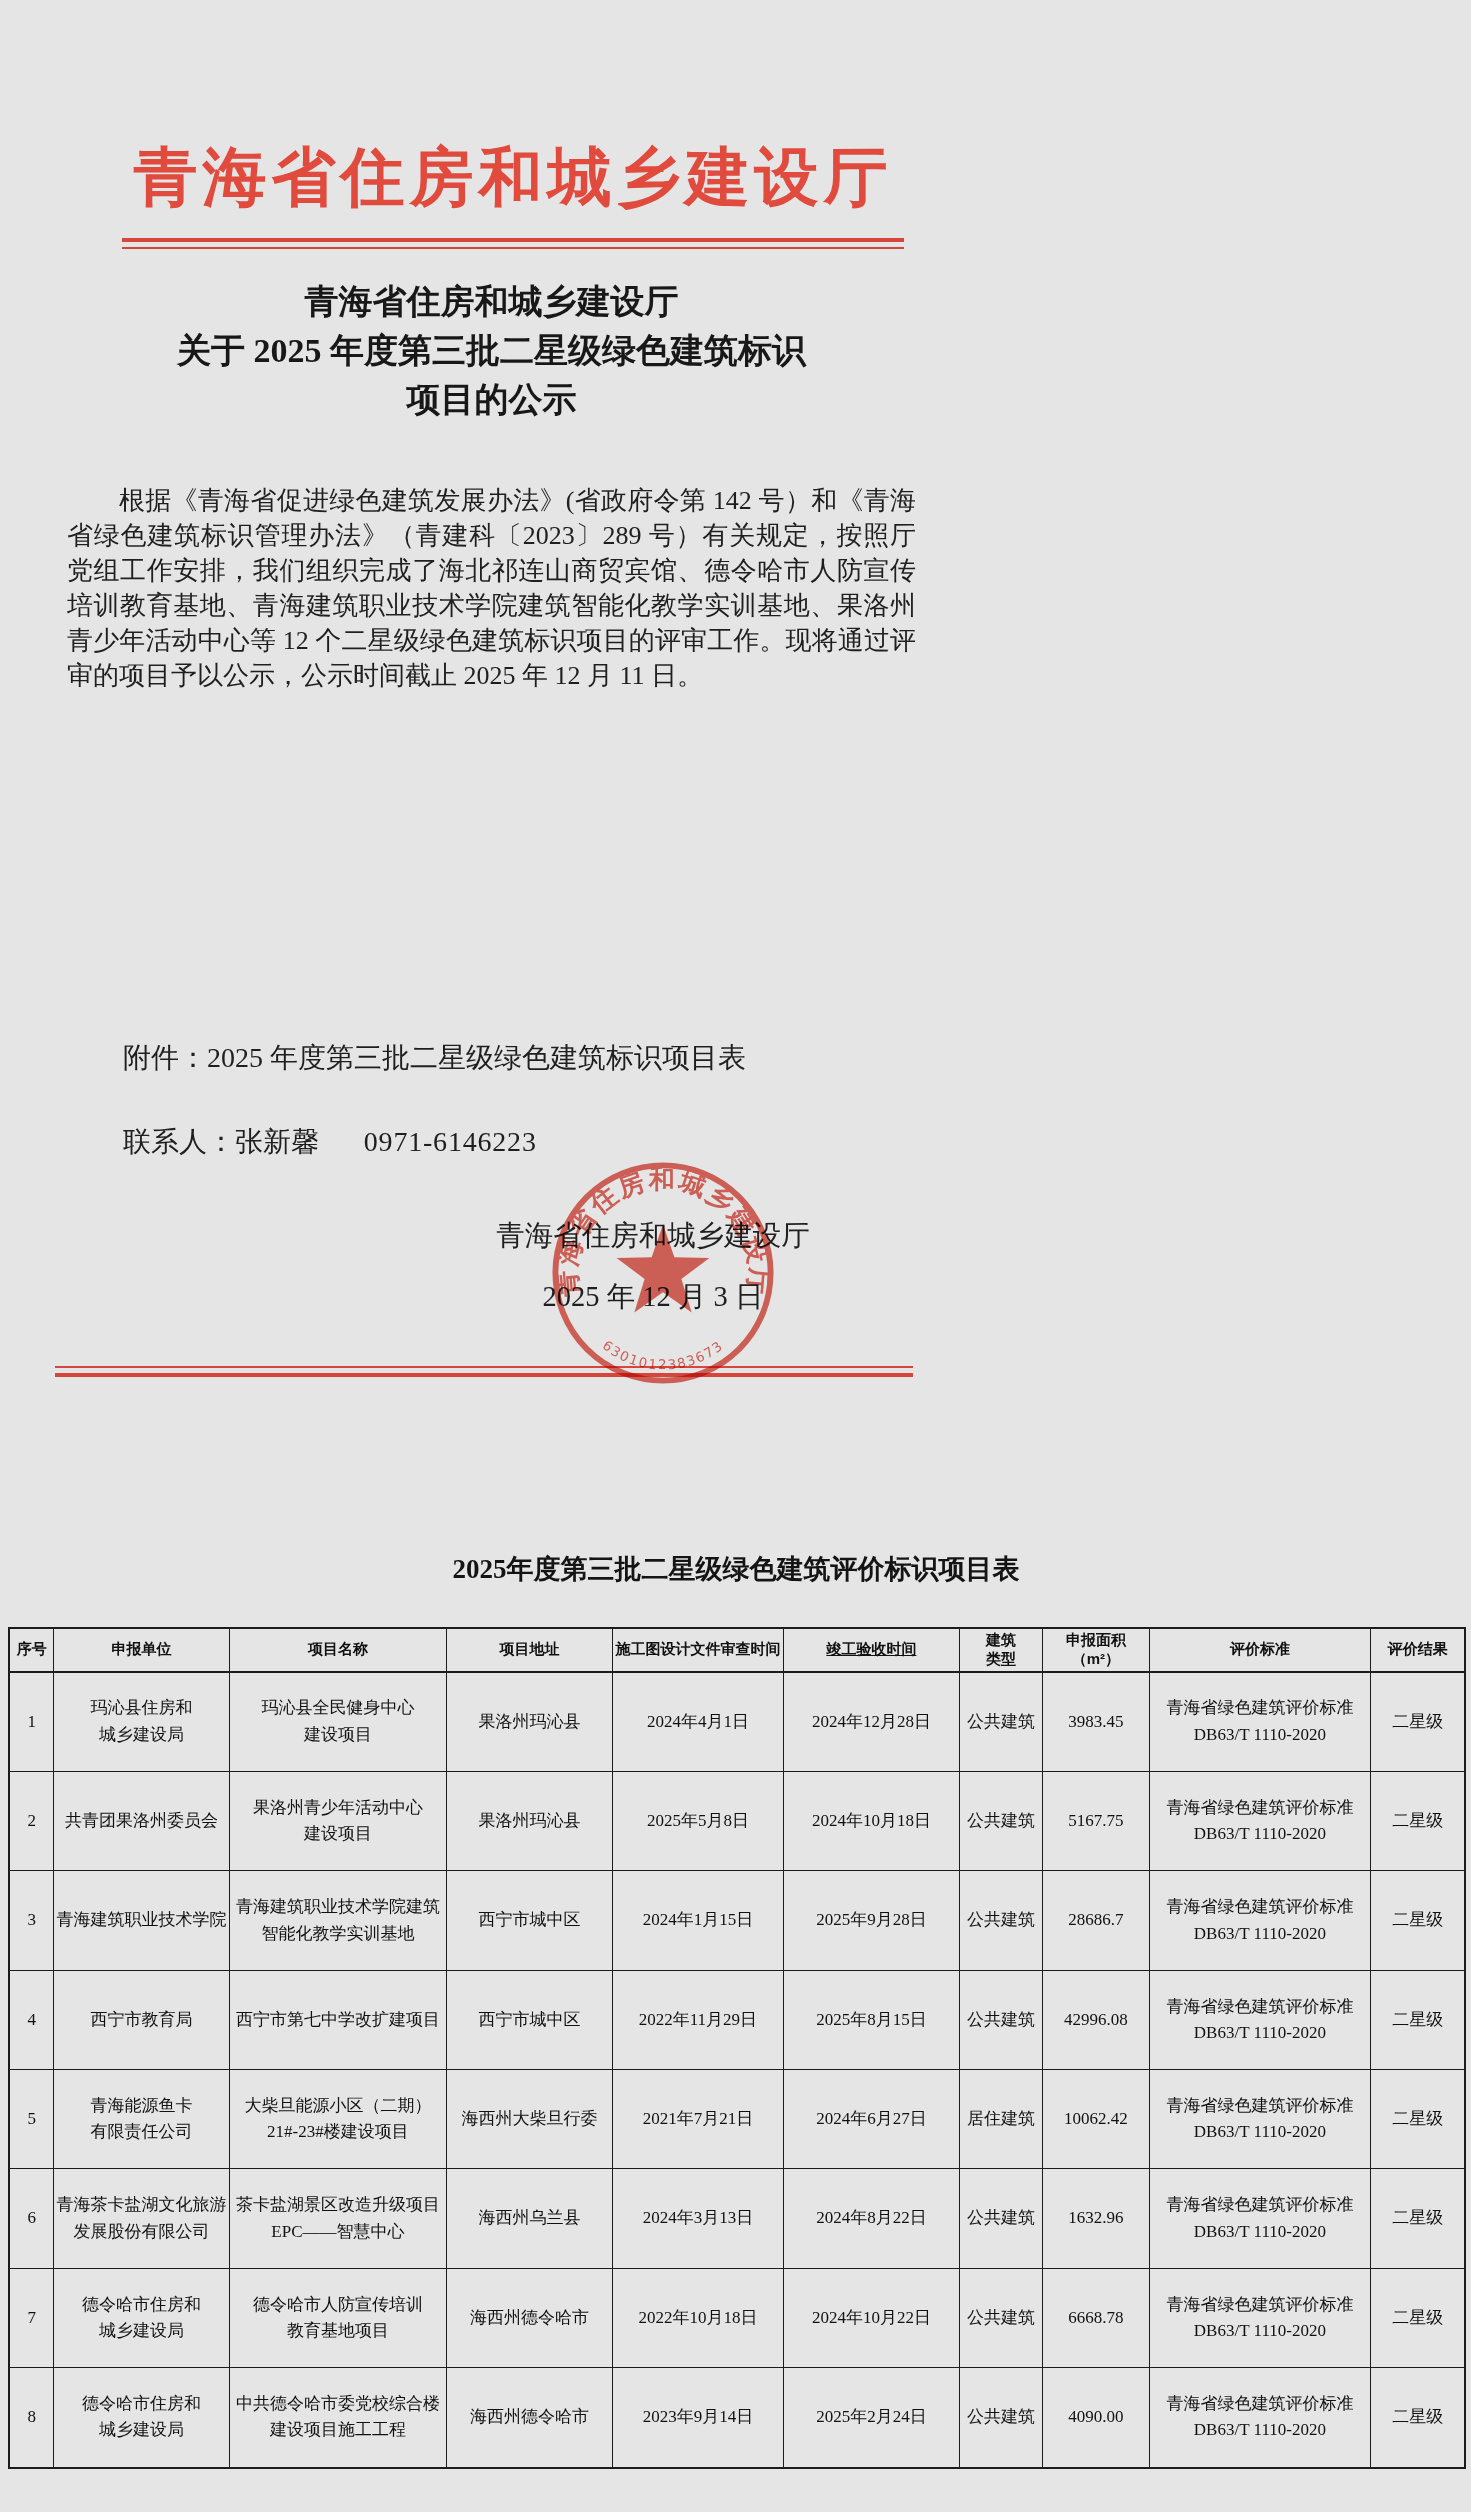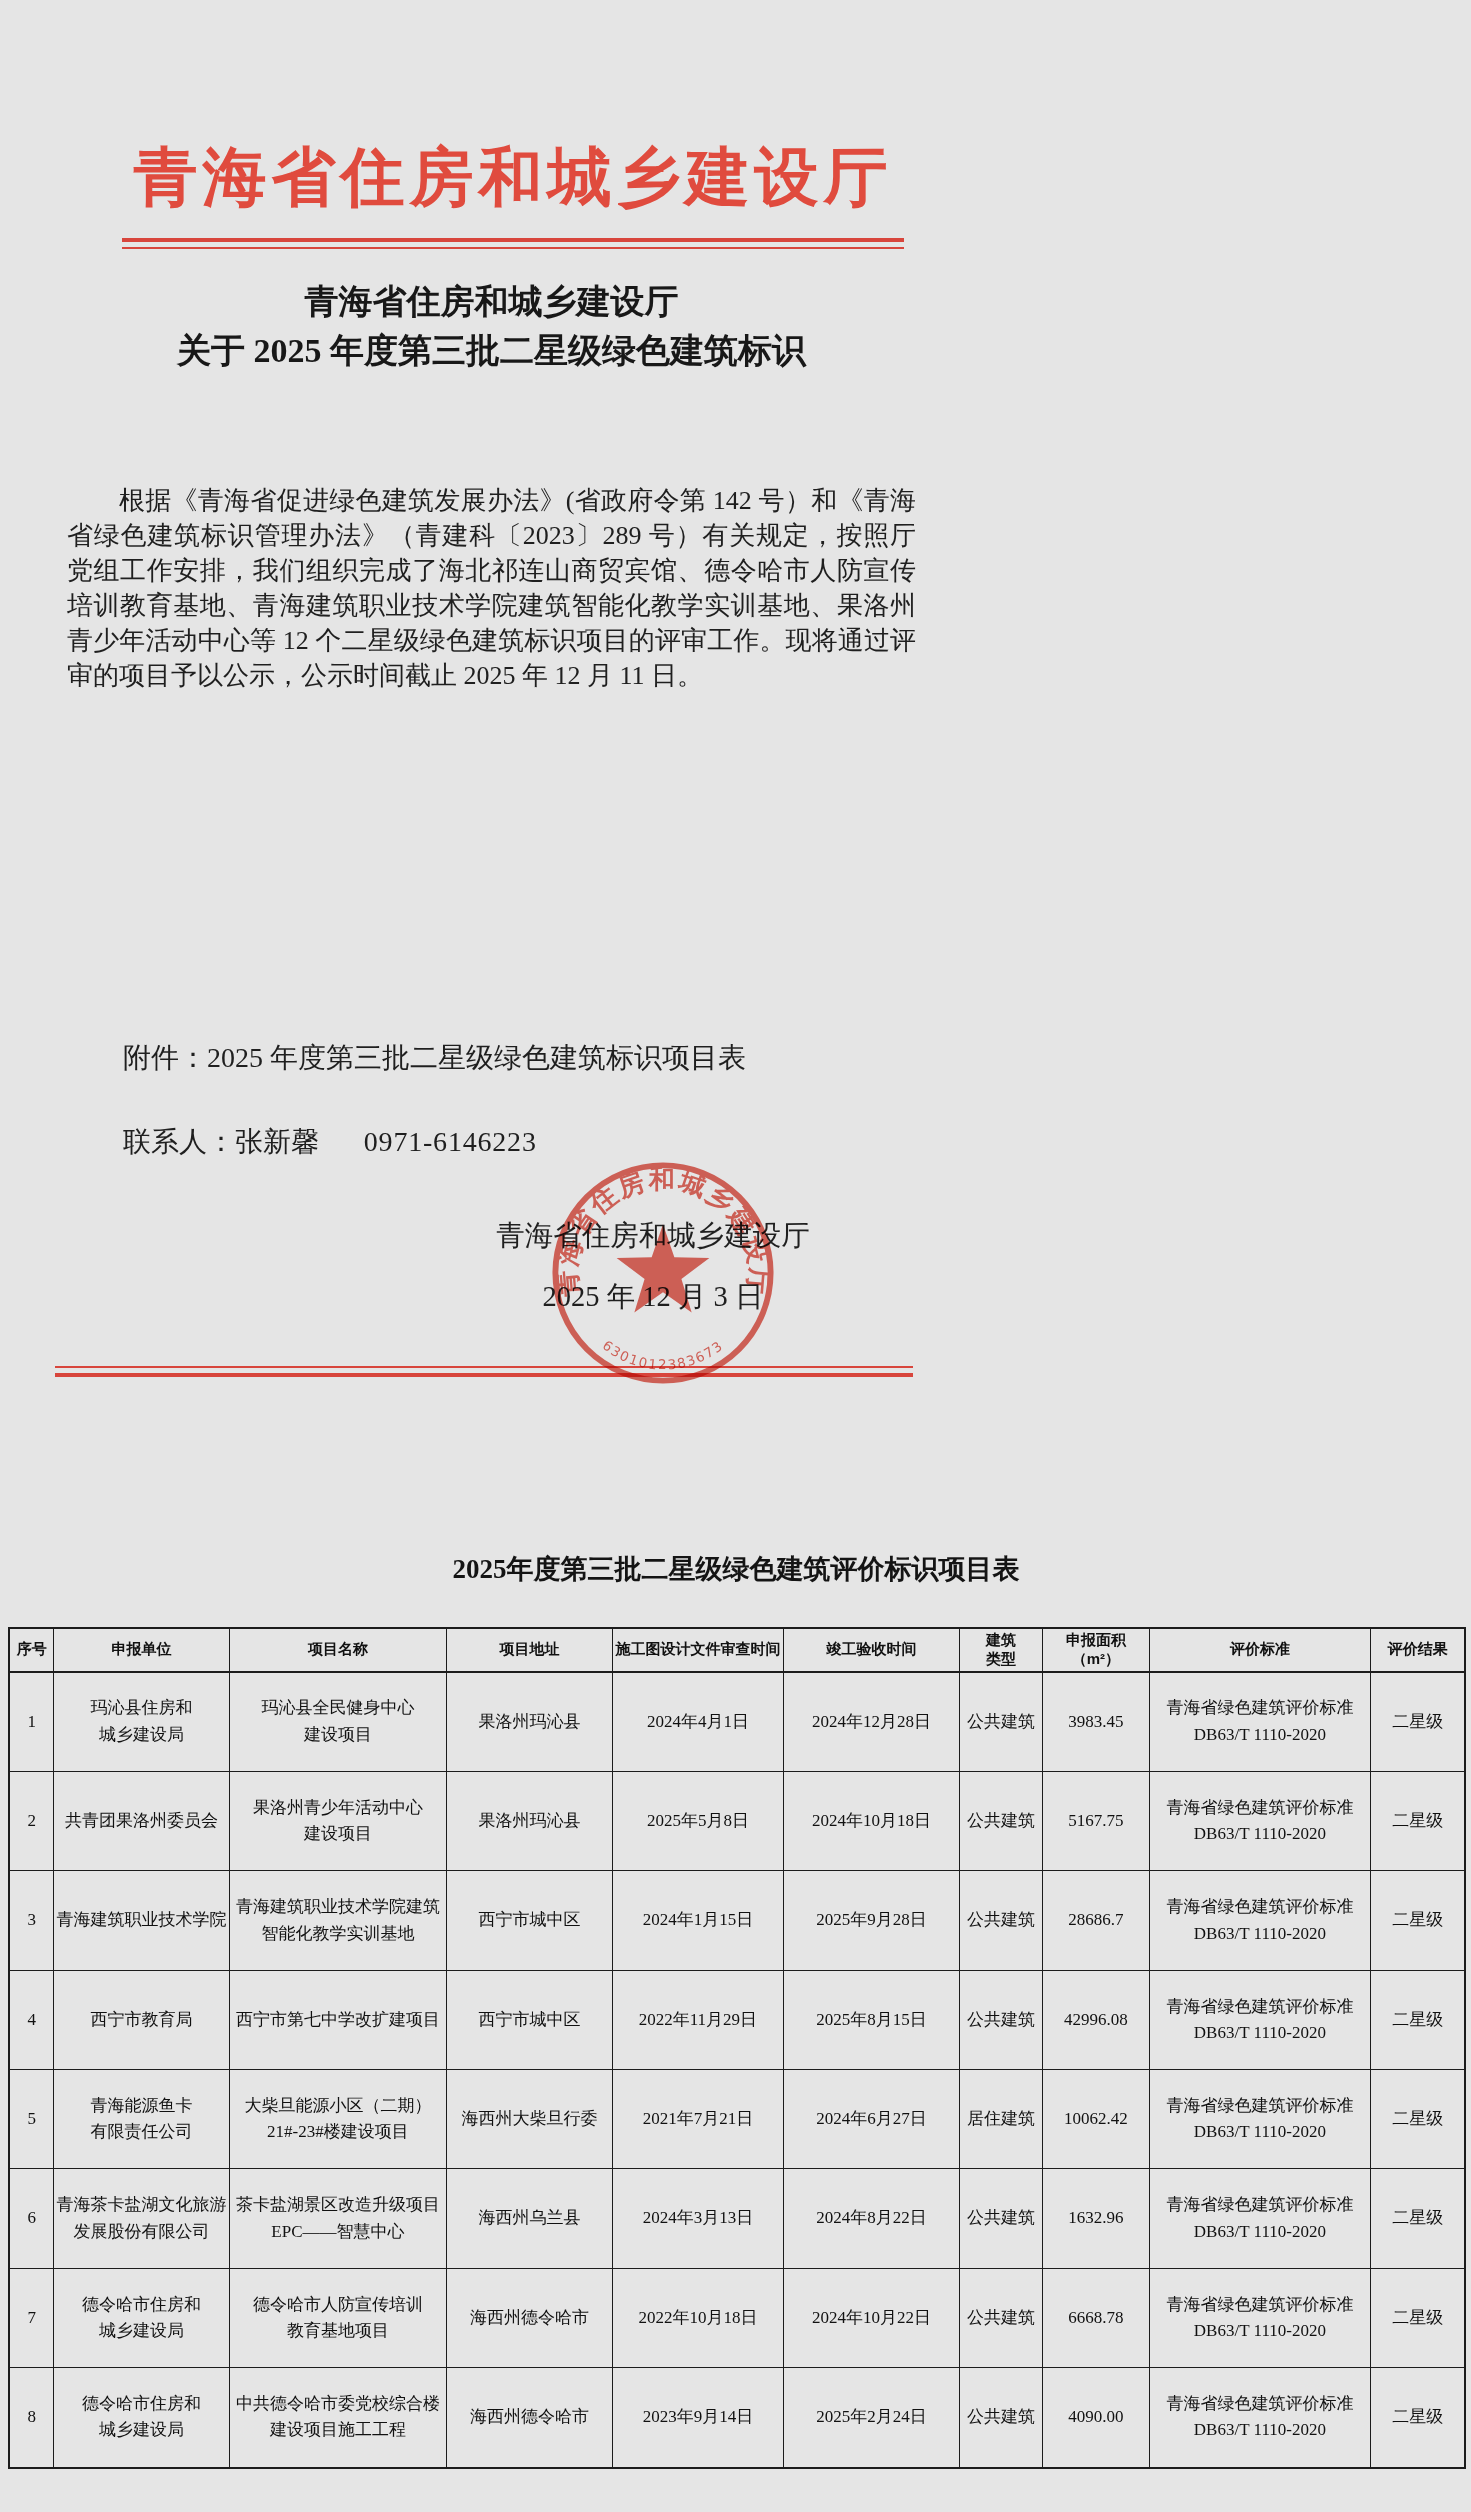--- a/index.html
+++ b/index.html
@@ -94,20 +94,21 @@
 
 <div class="page">
 
   <div class="letterhead">青海省住房和城乡建设厅</div>
   <div class="rule rule-top-thick"></div>
   <div class="rule rule-top-thin"></div>
 
   <div class="doc-title">
     <div>青海省住房和城乡建设厅</div>
     <div>关于 2025 年度第三批二星级绿色建筑标识</div>
+    <div>项目的公示</div>
   </div>
 
   <div class="body-text">
     <p>根据《青海省促进绿色建筑发展办法》(省政府令第 142 号）和《青海省绿色建筑标识管理办法》（青建科〔2023〕289 号）有关规定，按照厅党组工作安排，我们组织完成了海北祁连山商贸宾馆、德令哈市人防宣传培训教育基地、青海建筑职业技术学院建筑智能化教学实训基地、果洛州青少年活动中心等 12 个二星级绿色建筑标识项目的评审工作。现将通过评审的项目予以公示，公示时间截止 2025 年 12 月 11 日。</p>
   </div>
 
   <div class="flow-line attachment-line">附件：2025 年度第三批二星级绿色建筑标识项目表</div>
   <div class="flow-line contact-line">
     <span>联系人：张新馨</span><span class="contact-phone">0971-6146223</span>
   </div>
@@ -148,21 +149,21 @@
       <col style="width:221px">
         <col style="width:95px">
     </colgroup>
     <thead>
       <tr>
           <th style="white-space: pre-line;">序号</th>
           <th style="white-space: pre-line;">申报单位</th>
           <th style="white-space: pre-line;">项目名称</th>
           <th style="white-space: pre-line;">项目地址</th>
           <th style="white-space: pre-line;">施工图设计文件审查时间</th>
-          <th style="white-space: pre-line;">竣工验收时间</th>
+          <th style="white-space: pre-line; text-decoration: underline;">竣工验收时间</th>
           <th style="white-space: pre-line;">建筑
 类型</th>
           <th style="white-space: pre-line; margin-top: 41px;">申报面积（m²）</th>
           <th style="white-space: pre-line;">评价标准</th>
           <th style="white-space: pre-line;">评价结果</th>
         </tr>
     </thead>
     <tbody>
         <tr>
           <td>1</td>

